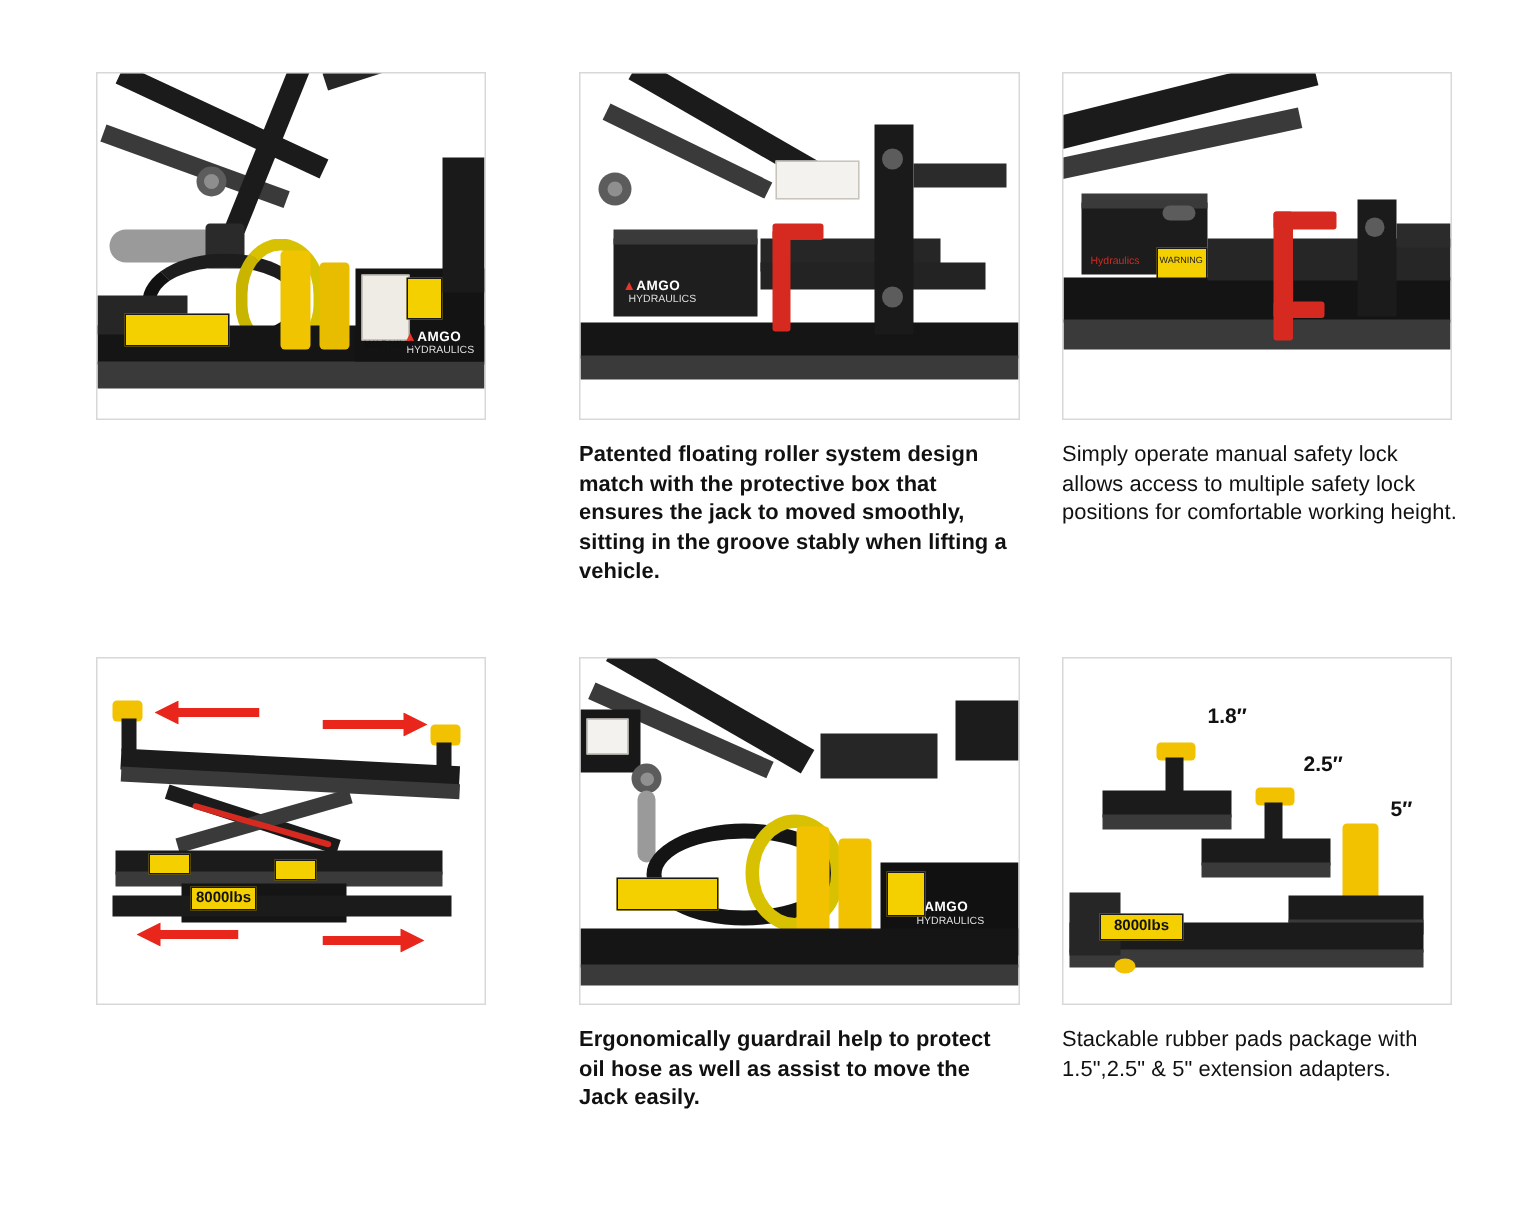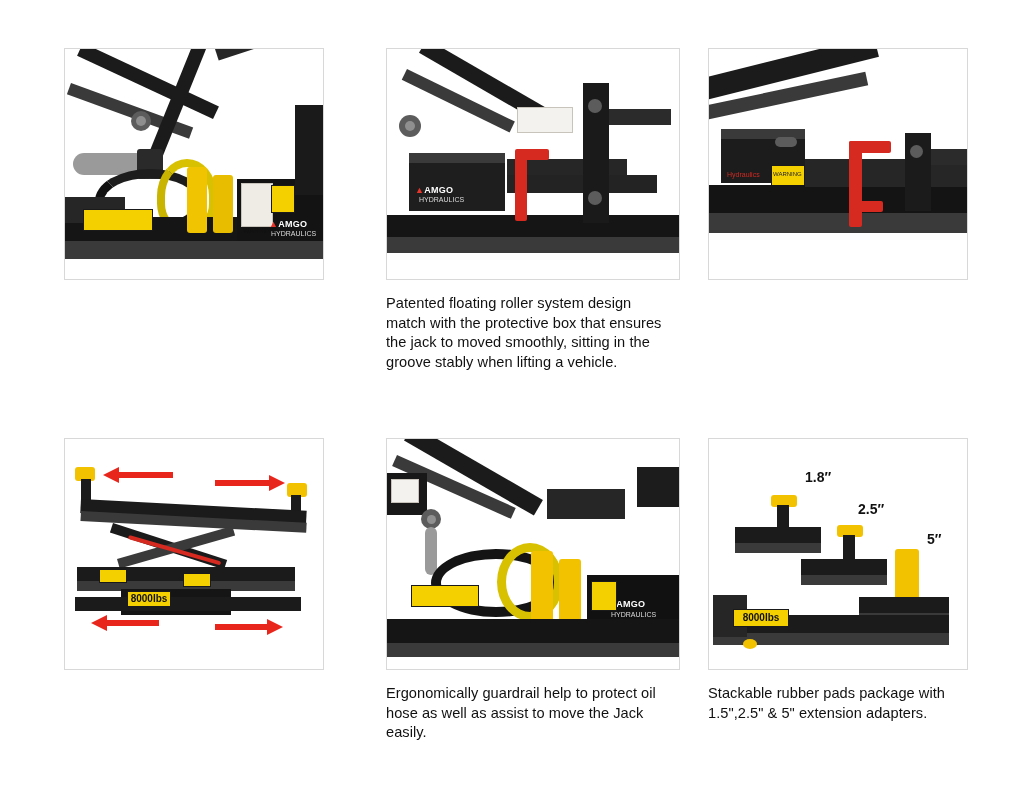--- a/index.html
+++ b/index.html
@@ -55,21 +55,21 @@
   }
   .caption {
     margin: 14px 0 0 38px;
     width: 272px;
     font-size: 14.6px;
     line-height: 19.5px;
     color: #111111;
     letter-spacing: 0.05px;
   }
   .cell:nth-child(2) .caption,
-  .cell:nth-child(5) .caption { width: 286px; }
+  .cell:nth-child(5) .caption { width: 286px; font-weight: bold; }
   .cell:nth-child(3) .caption,
   .cell:nth-child(6) .caption { width: 268px; }
 
   
   .bar { position: absolute; background: #1b1b1b; }
   .bar.grey { background: #3a3a3a; }
   .bar.dkgrey { background: #262626; }
   .bar.lt { background: #5c5c5c; }
   .yellowpad { position: absolute; background: #f2c200; border-radius: 3px; }
   .yellowlabel { position: absolute; background: #f4d000; border: 1px solid #1a1a1a; }
@@ -199,20 +199,21 @@
         <div class="bar dkgrey" style="left:96px;top:110px;width:162px;height:28px;"></div>
 
         <div class="redpart" style="left:140px;top:92px;width:13px;height:86px;"></div>
         <div class="redpart" style="left:140px;top:92px;width:42px;height:12px;"></div>
         <div class="redpart" style="left:140px;top:152px;width:34px;height:11px;"></div>
 
         <div class="bar" style="left:196px;top:84px;width:26px;height:78px;background:#1b1b1b;"></div>
         <div class="bar lt" style="left:201px;top:96px;width:13px;height:13px;border-radius:50%;"></div>
         <div class="bar" style="left:222px;top:100px;width:36px;height:16px;background:#2b2b2b;"></div>
       </div>
+      <div class="caption">Simply operate manual safety lock allows access to multiple safety lock positions for comfortable working height.</div>
     </div>
 
     <div class="cell">
       <div class="photo">
 
         <div class="yellowpad" style="left:10px;top:28px;width:20px;height:14px;"></div>
         <div class="yellowpad" style="left:222px;top:44px;width:20px;height:14px;"></div>
         <div class="bar" style="left:16px;top:40px;width:10px;height:22px;"></div>
         <div class="bar" style="left:226px;top:56px;width:10px;height:22px;"></div>
         <div class="bar" style="left:16px;top:60px;width:226px;height:14px;transform:rotate(3deg);transform-origin:left top;"></div>
@@ -279,21 +280,21 @@
         <div class="yellowpad" style="left:62px;top:56px;width:26px;height:12px;"></div>
         <div class="bar" style="left:68px;top:66px;width:12px;height:26px;"></div>
         <div class="bar" style="left:26px;top:88px;width:86px;height:18px;"></div>
         <div class="bar grey" style="left:26px;top:104px;width:86px;height:10px;"></div>
         <div class="dimlabel" style="left:96px;top:30px;">1.8″</div>
 
         <div class="yellowpad" style="left:128px;top:86px;width:26px;height:12px;"></div>
         <div class="bar" style="left:134px;top:96px;width:12px;height:30px;"></div>
         <div class="bar" style="left:92px;top:120px;width:86px;height:18px;"></div>
         <div class="bar grey" style="left:92px;top:136px;width:86px;height:10px;"></div>
-        <div class="dimlabel" style="left:149px;top:62px;">2.5″</div>
+        <div class="dimlabel" style="left:160px;top:62px;">2.5″</div>
 
         <div class="yellowpad" style="left:186px;top:110px;width:24px;height:56px;"></div>
         <div class="bar" style="left:150px;top:158px;width:90px;height:18px;"></div>
         <div class="bar grey" style="left:150px;top:174px;width:90px;height:10px;"></div>
         <div class="dimlabel" style="left:218px;top:92px;">5″</div>
 
         <div class="bar" style="left:4px;top:176px;width:236px;height:20px;"></div>
         <div class="bar grey" style="left:4px;top:194px;width:236px;height:12px;"></div>
         <div class="bar dkgrey" style="left:4px;top:156px;width:34px;height:42px;"></div>
         <div class="capacity" style="left:24px;top:170px;width:54px;height:16px;line-height:16px;">8000lbs</div>

